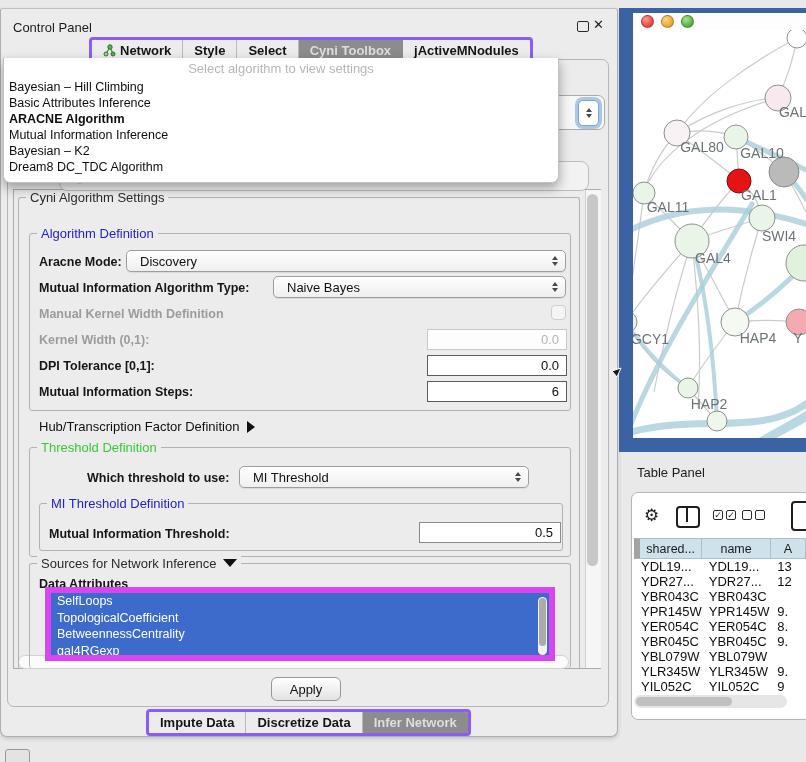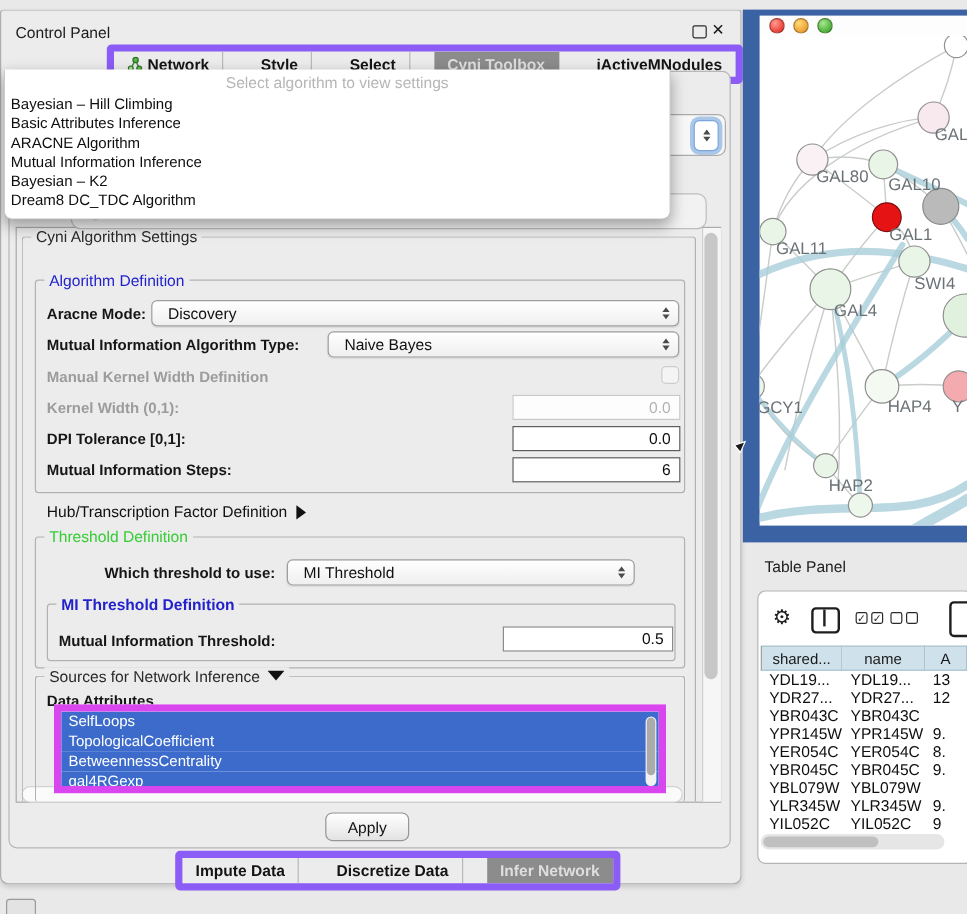--- a/index.html
+++ b/index.html
@@ -13,22 +13,22 @@
 
   
   .cpanel{left:0;top:8px;width:618px;height:729px;background:#ececec;
     border:1px solid #aeaeae;border-top-color:#bfbfbf;border-radius:3px 3px 7px 7px;
     box-shadow:0 2px 4px rgba(0,0,0,.15);box-sizing:border-box;}
   .cp-title{left:12px;top:11px;font-size:13px;color:#1c1c1c;}
   .wc-restore{left:576px;top:12px;width:10px;height:9px;border:1.6px solid #2a2a2a;border-radius:2px;}
   .wc-close{left:592px;top:8px;font-size:13px;font-weight:bold;color:#1a1a1a;}
 
   
-  .tabstrip{display:flex;align-items:stretch;border:6px solid #8b5cf6;border-radius:4px;
-    overflow:hidden;background:#ececec;height:21px;gap:20px;}
+  .tabstrip{display:flex;align-items:stretch;border:3px solid #8b5cf6;border-radius:4px;
+    overflow:hidden;background:#ececec;height:21px;}
   .tab{display:flex;align-items:center;gap:4px;padding:0 11px;font-size:13px;font-weight:bold;
     color:#141414;border-right:1px solid #b9b9b9;white-space:nowrap;}
   .tab:last-child{border-right:none;}
   .tab.sel{background:#8c8c8c;color:#dedede;border-right-color:#8c8c8c;}
   .topstrip{left:88px;top:28px;}
   .botstrip{left:145px;top:700px;}
 
   
   .content-frame{left:6px;top:50px;width:600px;height:646px;border:1px solid #b7b7b7;
     border-radius:7px;background:#ececec;}
@@ -42,21 +42,21 @@
   .ghost-combo-b{left:58px;top:152px;width:528px;height:28px;background:#f2f2f2;
     border:1px solid #bdbdbd;border-radius:8px;z-index:4;display:flex;align-items:center;}
   .ghost-combo-b span{margin-left:16px;font-size:13px;color:#cdcdcd;}
 
   
   .algo-popup{left:2px;top:49px;width:554px;height:124px;background:#fff;
     border:1px solid #c2c2c2;border-top:none;border-radius:0 0 7px 7px;
     box-shadow:0 5px 12px rgba(0,0,0,.35);z-index:30;}
   .algo-ph{height:21px;line-height:21px;text-align:center;color:#b6b6b6;font-size:13px;}
   .algo-item{height:16px;line-height:16px;font-size:12.5px;color:#0e0e0e;padding-left:5px;white-space:nowrap;}
-  .algo-item.bold{font-weight:normal;}
+  .algo-item.bold{font-weight:bold;}
 
   
   .viewport{left:12px;top:180px;width:588px;height:480px;border:1px solid #ababab;background:#ececec;box-sizing:border-box;}
   .vscroll{left:584px;top:181px;width:15px;height:478px;background:#f6f6f6;border-left:1px solid #cfcfcf;}
   .vthumb{left:586px;top:185px;width:11px;height:372px;background:#c7c7c7;border-radius:6px;}
   .hscroll-track{left:17px;top:646px;width:549px;height:12px;background:#fbfbfb;border:1px solid #d2d2d2;border-radius:7px;}
 
   .fieldset{position:absolute;border:1px solid #b2b2b2;border-radius:3px;}
   .legend{position:absolute;top:-8px;left:7px;background:#ececec;padding:0 4px;font-size:13px;color:#2a2a2a;white-space:nowrap;}
   .legend.blue{color:#2222cc;}
@@ -116,21 +116,21 @@
   .gear{left:644px;top:505px;font-size:17px;color:#1e1e1e;}
   .cols-icon{left:676px;top:506px;width:20px;height:18px;border:2px solid #1e1e1e;border-radius:4px;}
   .cols-icon i{position:absolute;left:8px;top:0;width:2px;height:14px;background:#1e1e1e;}
   .cb{position:absolute;width:10px;height:10px;border:1.5px solid #2a2a2a;border-radius:2px;font-size:9px;line-height:9px;
       color:#2a2a2a;text-align:center;box-sizing:border-box;}
   .doc-icon{left:791px;top:501px;width:22px;height:26px;border:2px solid #1e1e1e;border-radius:4px;background:#fff;}
   .tbl{left:634px;top:538px;width:172px;}
   .tbl .hrow{display:flex;}
   .th{background:#cfe2ec;border:1px solid #a9c2ce;border-left:none;font-size:12.5px;color:#1a1a1a;
       height:21px;display:flex;align-items:center;justify-content:center;box-sizing:border-box;}
-  .th:first-child{border-left:1px solid #a3a3a3;}
+  .th:first-child{border-left:6px solid #a3a3a3;}
   .trow{display:flex;height:15px;align-items:center;}
   .td{font-size:13px;color:#0f0f0f;white-space:nowrap;overflow:hidden;box-sizing:border-box;padding-left:7px;}
   .c1{width:77px;}.c2{width:78px;}.c3{width:40px;}
   .tp-hscroll{left:634px;top:695px;width:153px;height:13px;background:#e6e6e6;border-radius:7px;}
   .tp-hthumb{position:absolute;left:2px;top:2px;width:96px;height:9px;background:#c0c0c0;border-radius:5px;}
 
   .cursor{left:611px;top:367px;z-index:40;}
 </style>
 </head>
 <body>
@@ -240,21 +240,21 @@
   </div>
   <div class="lbl" style="left:86px;top:462px;">Which threshold to use:</div>
   <div class="combo" style="left:238px;top:457px;width:290px;">
     <span>MI Threshold</span>
     <span class="stepper">
         <i class="tri-up sm"></i>
         <i class="tri-dn sm"></i>
       </span>
   </div>
 
-  <div class="fieldset" style="left:38px;top:494px;width:522px;height:46px;font-weight:bold;">
+  <div class="fieldset" style="left:38px;top:494px;width:522px;height:46px;">
     <span class="legend blue">MI Threshold Definition</span>
   </div>
   <div class="lbl" style="left:48px;top:518px;">Mutual Information Threshold:</div>
   <div class="tfield" style="left:418px;top:513px;width:142px;border-color:#8b8b8b;">0.5</div>
 
   <div class="fieldset" style="left:28px;top:554px;width:540px;height:104px;border-bottom:none;">
     <span class="legend"><span>Sources for Network Inference</span><span class="arrow-down"></span></span>
   </div>
   <div class="lbl" style="left:38px;top:568px;">Data Attributes</div>
   <div class="abs attr-list">

